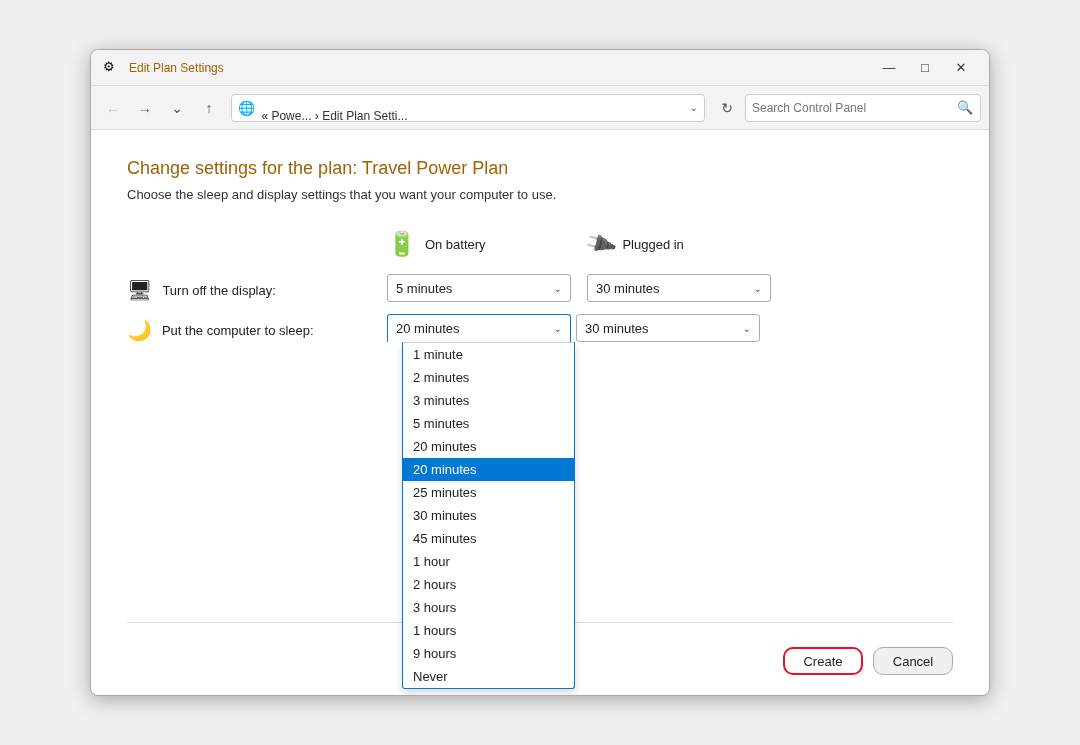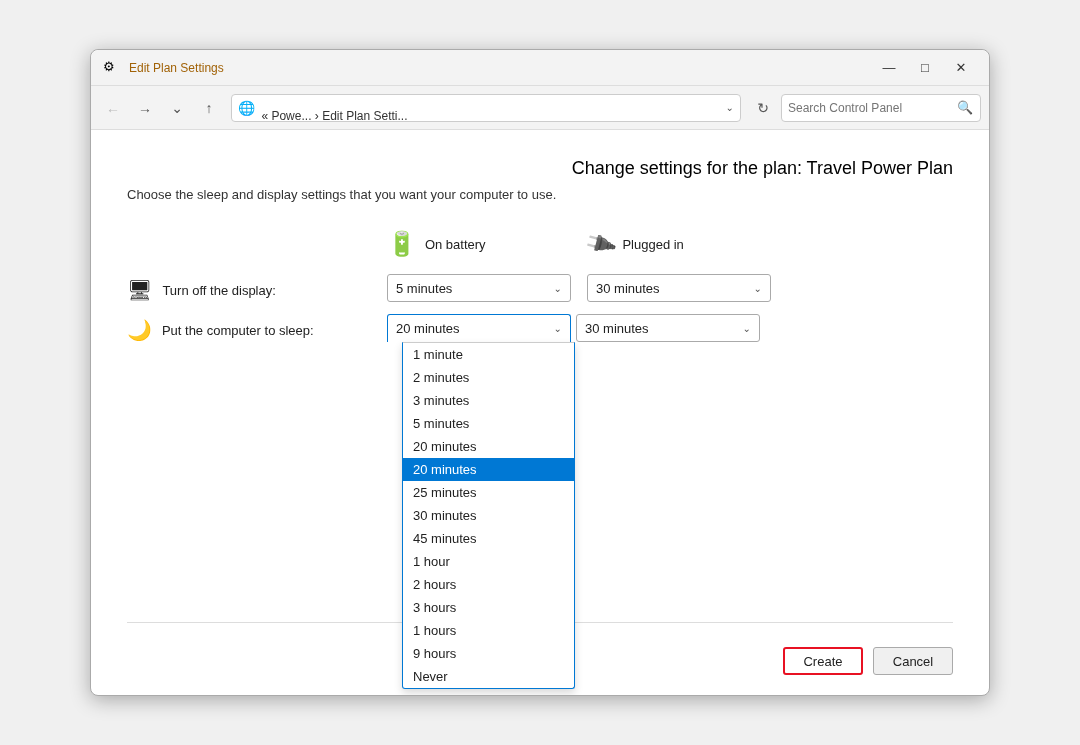--- a/index.html
+++ b/index.html
@@ -115,21 +115,21 @@
       background: transparent;
       cursor: pointer;
       border-radius: 4px;
       font-size: 14px;
       color: #555;
       display: flex;
       align-items: center;
       justify-content: center;
     }
     .search-bar {
-      width: 200px;
+      width: 236px;
       height: 28px;
       border: 1px solid #ccc;
       border-radius: 4px;
       background: white;
       display: flex;
       align-items: center;
       padding: 0 6px;
       gap: 4px;
     }
     .search-input {
@@ -144,23 +144,22 @@
       font-size: 13px;
       color: #555;
     }
 
     .content {
       padding: 28px 36px 20px 36px;
       position: relative;
     }
     .page-title {
       font-size: 18px;
-      color: #000000;
+      color: #a16207;
       margin-bottom: 8px;
-      text-align: right;
     }
     .page-subtitle {
       font-size: 13px;
       color: #333;
       margin-bottom: 28px;
     }
 
     .column-headers {
       display: flex;
       align-items: center;
@@ -289,21 +288,21 @@
       display: flex;
       justify-content: flex-end;
       gap: 10px;
       padding-top: 8px;
       margin-top: 8px;
     }
     .btn {
       min-width: 80px;
       height: 28px;
       border: 1px solid #aaa;
-      border-radius: 3px;
+      border-radius: 10px;
       background: #f0f0f0;
       cursor: pointer;
       font-size: 13px;
       padding: 0 16px;
       color: #222;
     }
     .btn.primary {
       background: white;
       border: 2px solid #e81123;
       color: #222;

